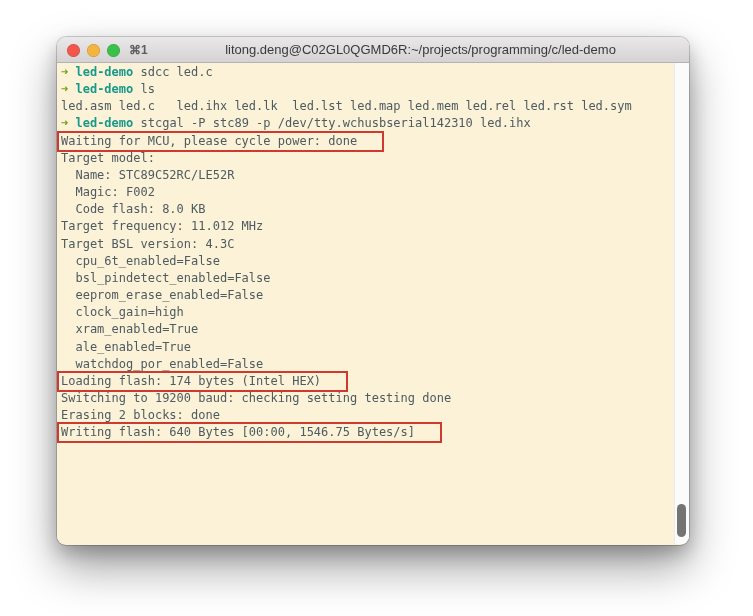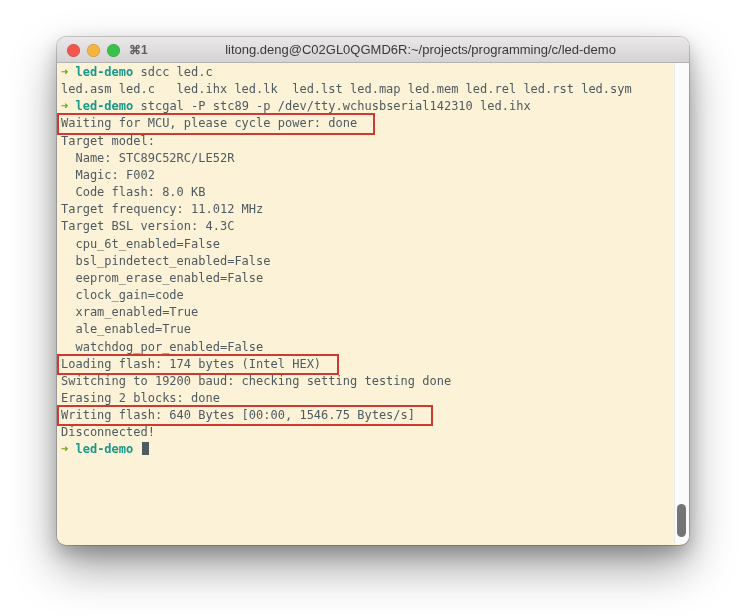--- a/index.html
+++ b/index.html
@@ -37,21 +37,21 @@
     padding-top: 1px; overflow: hidden;
     font-family: "DejaVu Sans Mono", monospace;
     font-size: 12px; line-height: 17.15px; color: var(--term-fg);
   }
   .row  { white-space: pre; padding-left: 4px; }
   .block { position: relative; }
   .red-box {
     width: fit-content;
     border: 2px solid var(--box-red);
     margin: -2px 0;
-    padding-right: 16px;
+    padding-right: 25px;
     z-index: 2;
   }
   .red-box .row { padding-left: 2px; }
   .arrow { color: var(--arrow-green); font-weight: bold; }
   .dir   { color: var(--dir-teal); font-weight: bold; }
   .cursor {
     display: inline-block; width: 7px; height: 13px;
     background: var(--term-fg); vertical-align: -2px; margin-left: 1px;
   }
 
@@ -75,55 +75,52 @@
       </div>
       <span class="tabind">⌘1</span>
       <div class="title">litong.deng@C02GL0QGMD6R:~/projects/programming/c/led-demo</div>
     </div>
 
     <div class="content">
       <div class="screen">
         <div id="terminal-lines">
             <div class="block">
               <div class="row"><span class="arrow">➜</span> <span class="dir">led-demo</span> sdcc led.c</div>
+              <div class="row"><span class="arrow">➜</span> <span class="dir">led-demo</span> ls</div>
               <div class="row">led.asm led.c   led.ihx led.lk  led.lst led.map led.mem led.rel led.rst led.sym</div>
               <div class="row"><span class="arrow">➜</span> <span class="dir">led-demo</span> stcgal -P stc89 -p /dev/tty.wchusbserial142310 led.ihx</div>
             </div>
             <div class="block red-box">
               <div class="row">Waiting for MCU, please cycle power: done</div>
             </div>
             <div class="block">
               <div class="row">Target model:</div>
               <div class="row">  Name: STC89C52RC/LE52R</div>
               <div class="row">  Magic: F002</div>
               <div class="row">  Code flash: 8.0 KB</div>
               <div class="row">Target frequency: 11.012 MHz</div>
               <div class="row">Target BSL version: 4.3C</div>
               <div class="row">  cpu_6t_enabled=False</div>
               <div class="row">  bsl_pindetect_enabled=False</div>
               <div class="row">  eeprom_erase_enabled=False</div>
-              <div class="row">  clock_gain=code</div>
+              <div class="row">  clock_gain=high</div>
               <div class="row">  xram_enabled=True</div>
               <div class="row">  ale_enabled=True</div>
               <div class="row">  watchdog_por_enabled=False</div>
             </div>
             <div class="block red-box">
               <div class="row">Loading flash: 174 bytes (Intel HEX)</div>
             </div>
             <div class="block">
               <div class="row">Switching to 19200 baud: checking setting testing done</div>
               <div class="row">Erasing 2 blocks: done</div>
             </div>
             <div class="block red-box">
               <div class="row">Writing flash: 640 Bytes [00:00, 1546.75 Bytes/s]</div>
             </div>
-            <div class="block">
-              <div class="row">Disconnected!</div>
-              <div class="row"><span class="arrow">➜</span> <span class="dir">led-demo</span> <span class="cursor"></span></div>
-            </div>
           </div>
       </div>
       <div class="scrollbar">
         <div class="thumb"></div>
       </div>
     </div>
 
   </div>
 </div>
 

